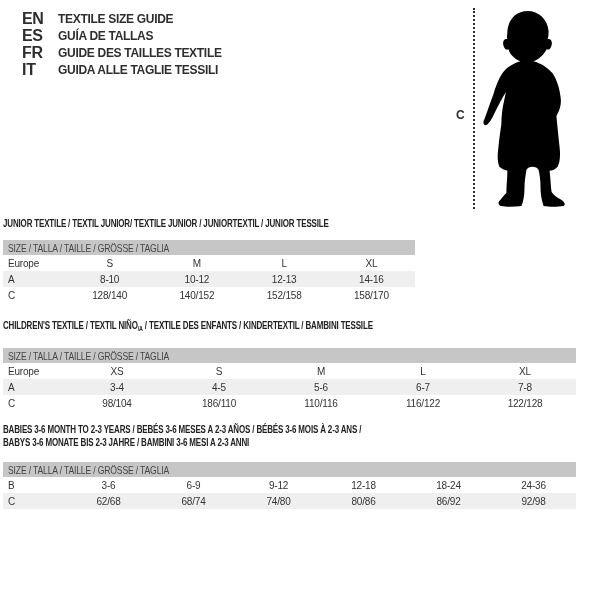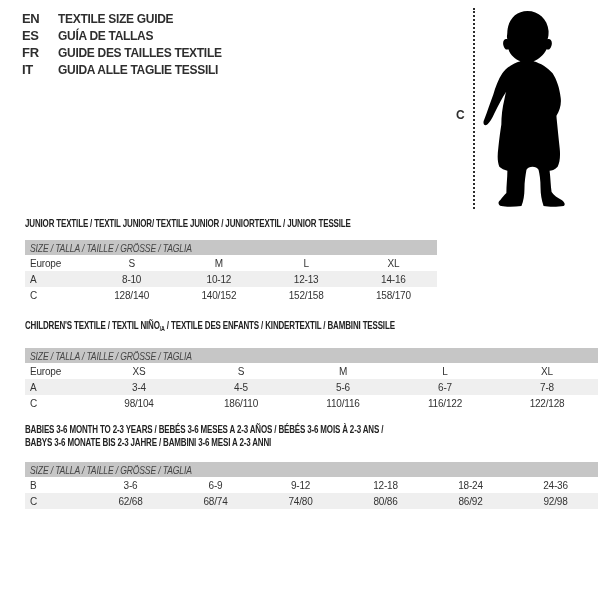--- a/index.html
+++ b/index.html
@@ -4,45 +4,45 @@
 <style>
   html,body { margin:0; padding:0; background:#ffffff; }
   #page {
     position:relative; width:600px; height:600px; background:#ffffff;
     font-family:"Liberation Sans", sans-serif; color:#2e2e2e; overflow:hidden;
   }
 
   
   .lang-block { position:absolute; left:22px; top:10px; }
   .lang-row { display:flex; height:17px; align-items:center; }
-  .lang-code { width:36px; font-size:13px; font-weight:700; letter-spacing:-0.3px; }
+  .lang-code { width:36px; font-size:16px; font-weight:700; letter-spacing:-0.3px; }
   .lang-title { font-size:12px; font-weight:700; letter-spacing:-0.3px; white-space:nowrap; }
 
   
   .height-line { position:absolute; left:473px; top:8px; height:201px; width:0; border-left:2px dotted #2b2b2b; }
   .figure-label { position:absolute; left:456px; top:108px; font-size:12px; font-weight:700; }
   .baby-svg { position:absolute; left:479px; top:8px; }
 
   
-  .tbl { position:absolute; left:25px; }
+  .tbl { position:absolute; left:3px; }
   .tbl-t1 { top:217px; width:412px; }
   .tbl-t2 { top:319px; width:573px; }
   .tbl-t3 { top:423px; width:573px; }
   .tbl-title {
     font-size:10.5px; font-weight:700; line-height:13px; white-space:nowrap;
     letter-spacing:-0.2px; transform:scaleX(0.76); transform-origin:0 50%; color:#222;
   }
   .tbl-t1 .tbl-title { margin-bottom:10px; }
   .tbl-t2 .tbl-title { margin-bottom:13px; }
   .tbl-t3 .title-line2 { margin-bottom:13px; }
   .subscr { font-size:7px; vertical-align:-2px; }
 
   .tbl-bar {
     height:15px; background:#c6c6c6; display:flex; align-items:center;
-    padding-left:5px; box-sizing:border-box;font-style:italic;
+    padding-left:5px; box-sizing:border-box;
   }
   .tbl-bar span {
     font-size:10.5px; color:#454545; white-space:nowrap;
     transform:scaleX(0.82); transform-origin:0 50%; letter-spacing:-0.2px;
   }
 
   .trow { display:flex; height:16px; align-items:center; }
   .trow.shaded { background:#efefef; }
   .tcell { flex:1; text-align:center; font-size:10px; color:#333; letter-spacing:-0.2px; }
   .tcell.label { flex:0 0 58px; text-align:left; padding-left:5px; }

